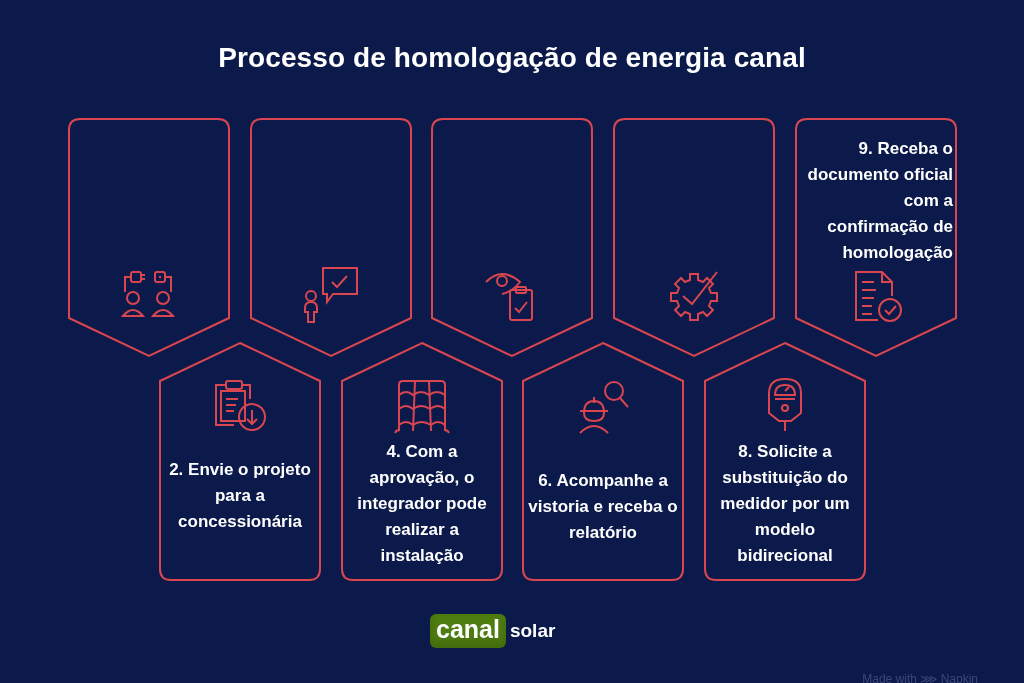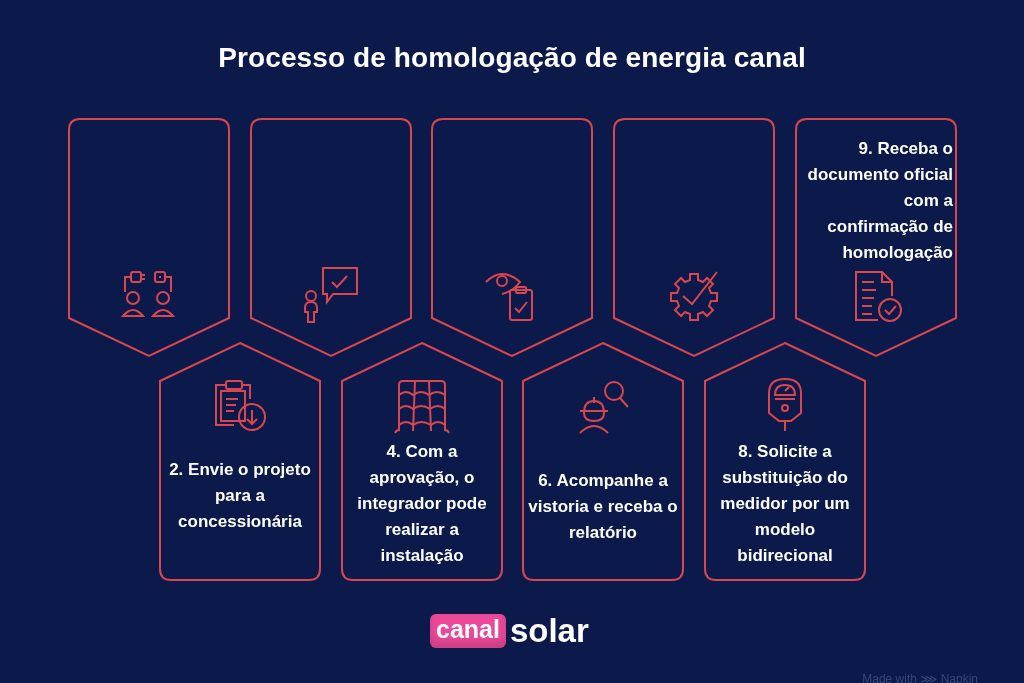--- a/index.html
+++ b/index.html
@@ -18,25 +18,25 @@
   .card .txt {
     position:absolute; left:4px; width:154px; text-align:center;
     color:#ffffff; font-weight:bold; font-size:17px; line-height:26px;
   }
   .card .ico { position:absolute; left:50%; transform:translateX(-50%); }
   .ico svg { display:block; }
   .logo {
     position:absolute; left:430px; top:615px; height:32px; display:flex; align-items:center;
   }
   .logo .canal {
-    background:#ec4899; color:#fff; font-weight:bold; font-size:25px;
+    background:#4d7c0f; color:#fff; font-weight:bold; font-size:25px;
     padding:0 6px 2px 6px; border-radius:6px; height:32px; line-height:30px;
     box-shadow: inset 0 -6px 8px rgba(0,0,0,0.15);
   }
-  .logo .solar { color:#fff; font-weight:bold; font-size:33px; margin-left:4px; line-height:30px; }
+  .logo .solar { color:#fff; font-weight:bold; font-size:19px; margin-left:4px; line-height:30px; }
   .napkin {
     position:absolute; right:46px; top:672px; color:#3a4878; font-size:12px;
   }
 </style>
 </head>
 <body>
 
 <div class="title">Processo de homologação de energia canal</div>
 
 <div class="card" style="left:68px; top:118px; height:240px;">

